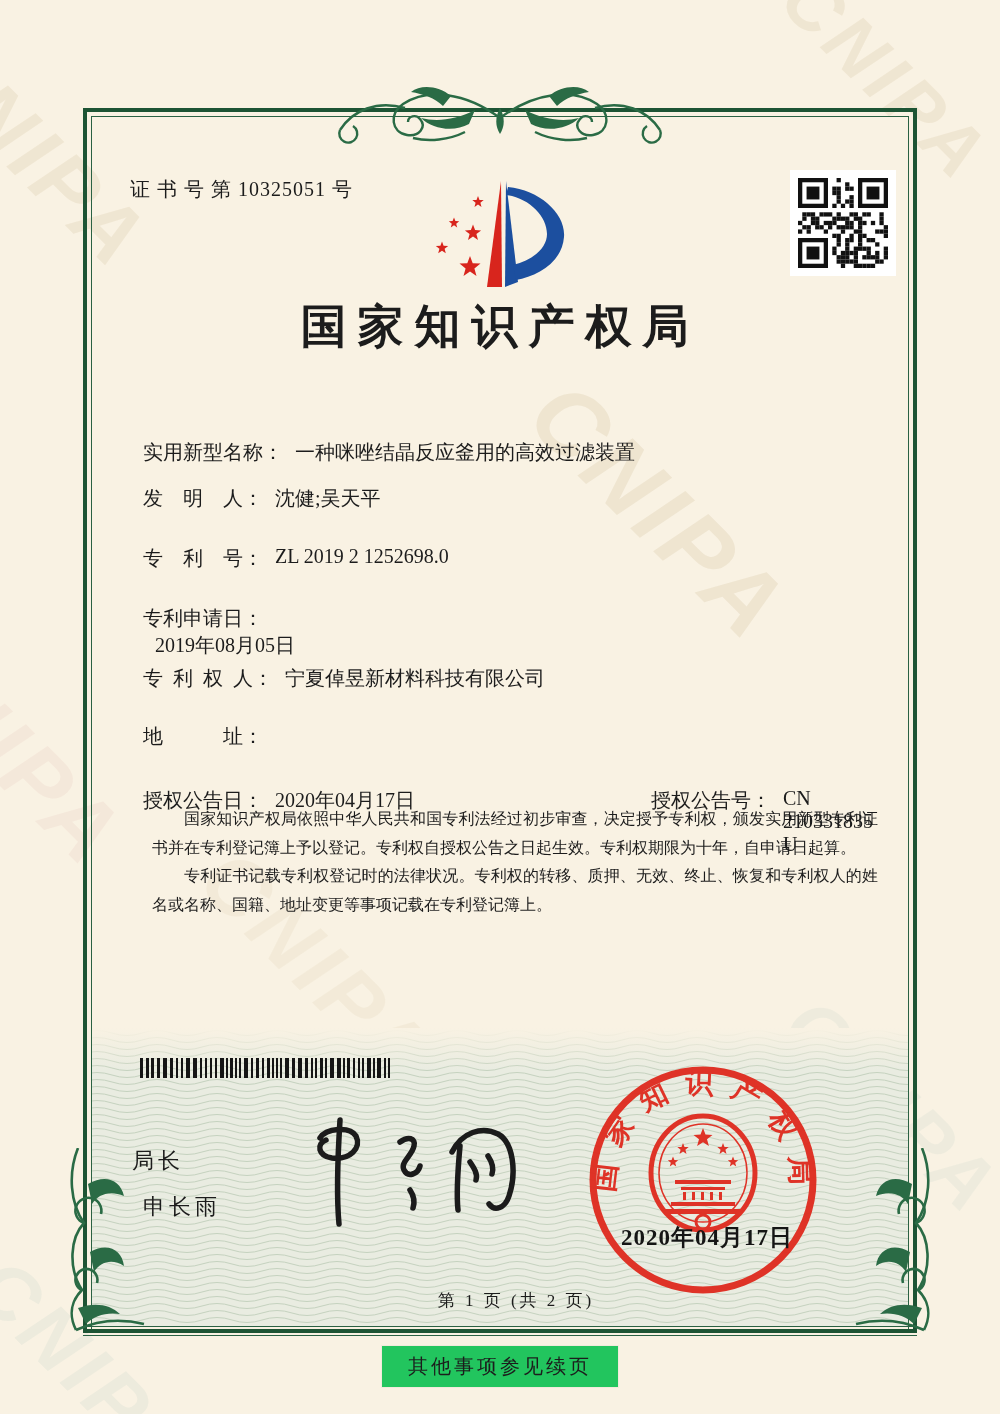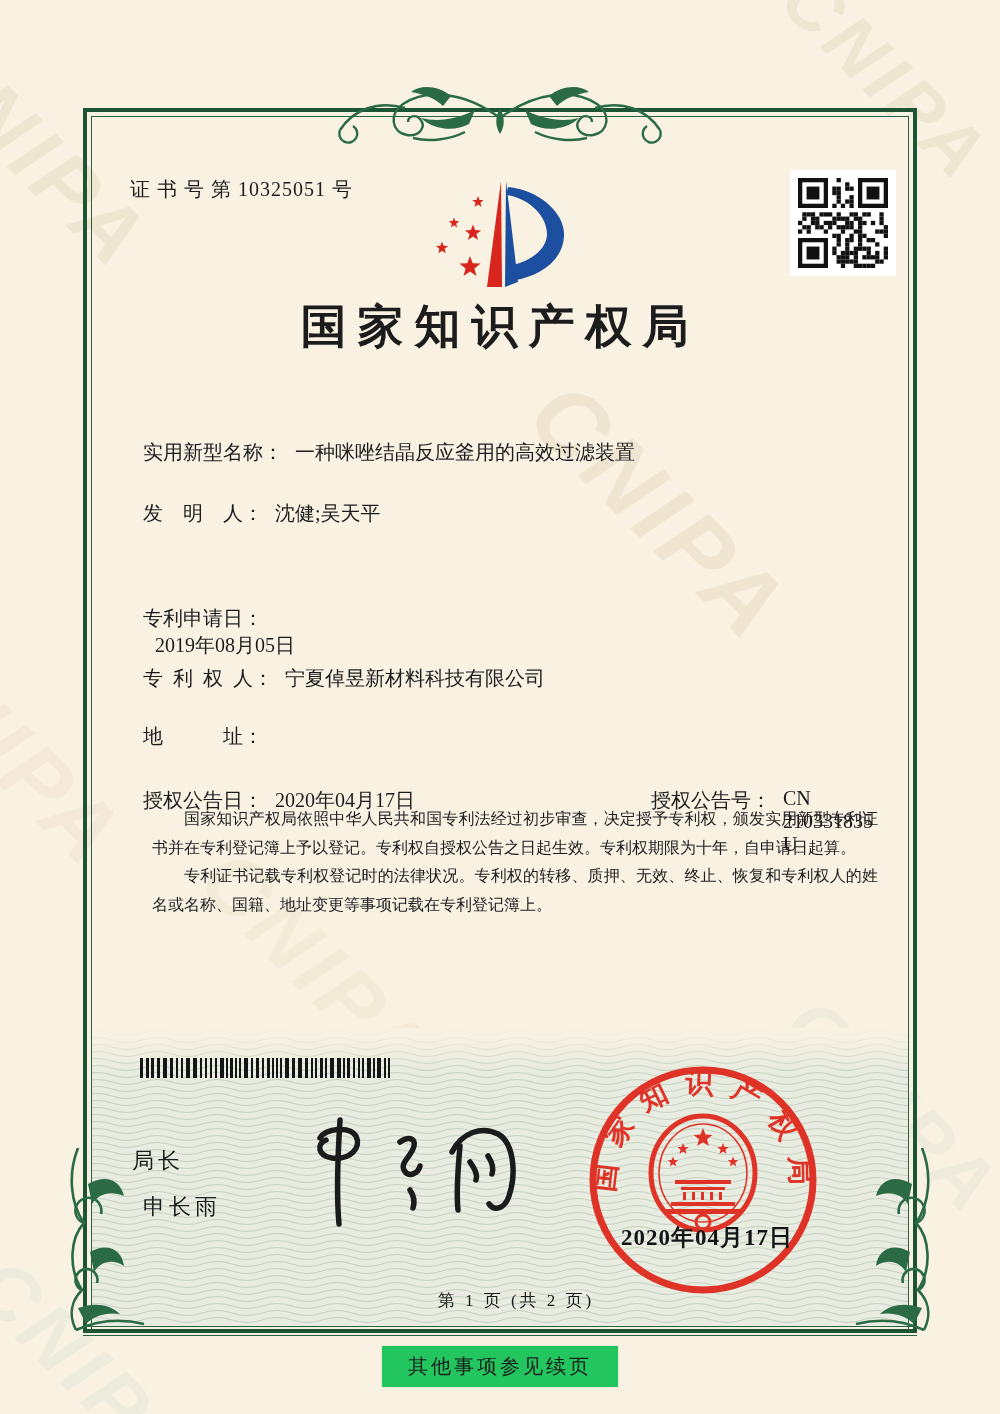--- a/index.html
+++ b/index.html
@@ -306,23 +306,27 @@
         <rect x="8.571428571428571" y="68.57142857142857" width="12.857142857142858" height="12.857142857142858" fill="#111"></rect>
       </svg>
   </div>
 
   <div class="title">国家知识产权局</div>
 
   <div class="row" style="top:423px;margin-top:16px;">
     <span class="lb">实用新型名称：</span>
     <span class="val">一种咪唑结晶反应釜用的高效过滤装置</span>
   </div>
-  <div class="row" style="top:500px;">
+  <div class="row" style="top:485px;">
     <span class="lb">发　明　人：</span>
     <span class="val">沈健;吴天平</span>
+  </div>
+  <div class="row" style="top:545px;">
+    <span class="lb">专　利　号：</span>
+    <span class="val">ZL 2019 2 1252698.0</span>
   </div>
   <div class="row" style="top:605px;flex-direction:column;">
     <span class="lb">专利申请日：</span>
     <span class="val">2019年08月05日</span>
   </div>
   <div class="row" style="top:665px;">
     <span class="lb">专 利 权 人：</span>
     <span class="val">宁夏倬昱新材料科技有限公司</span>
   </div>
   <div class="row addr" style="top:723px;">

